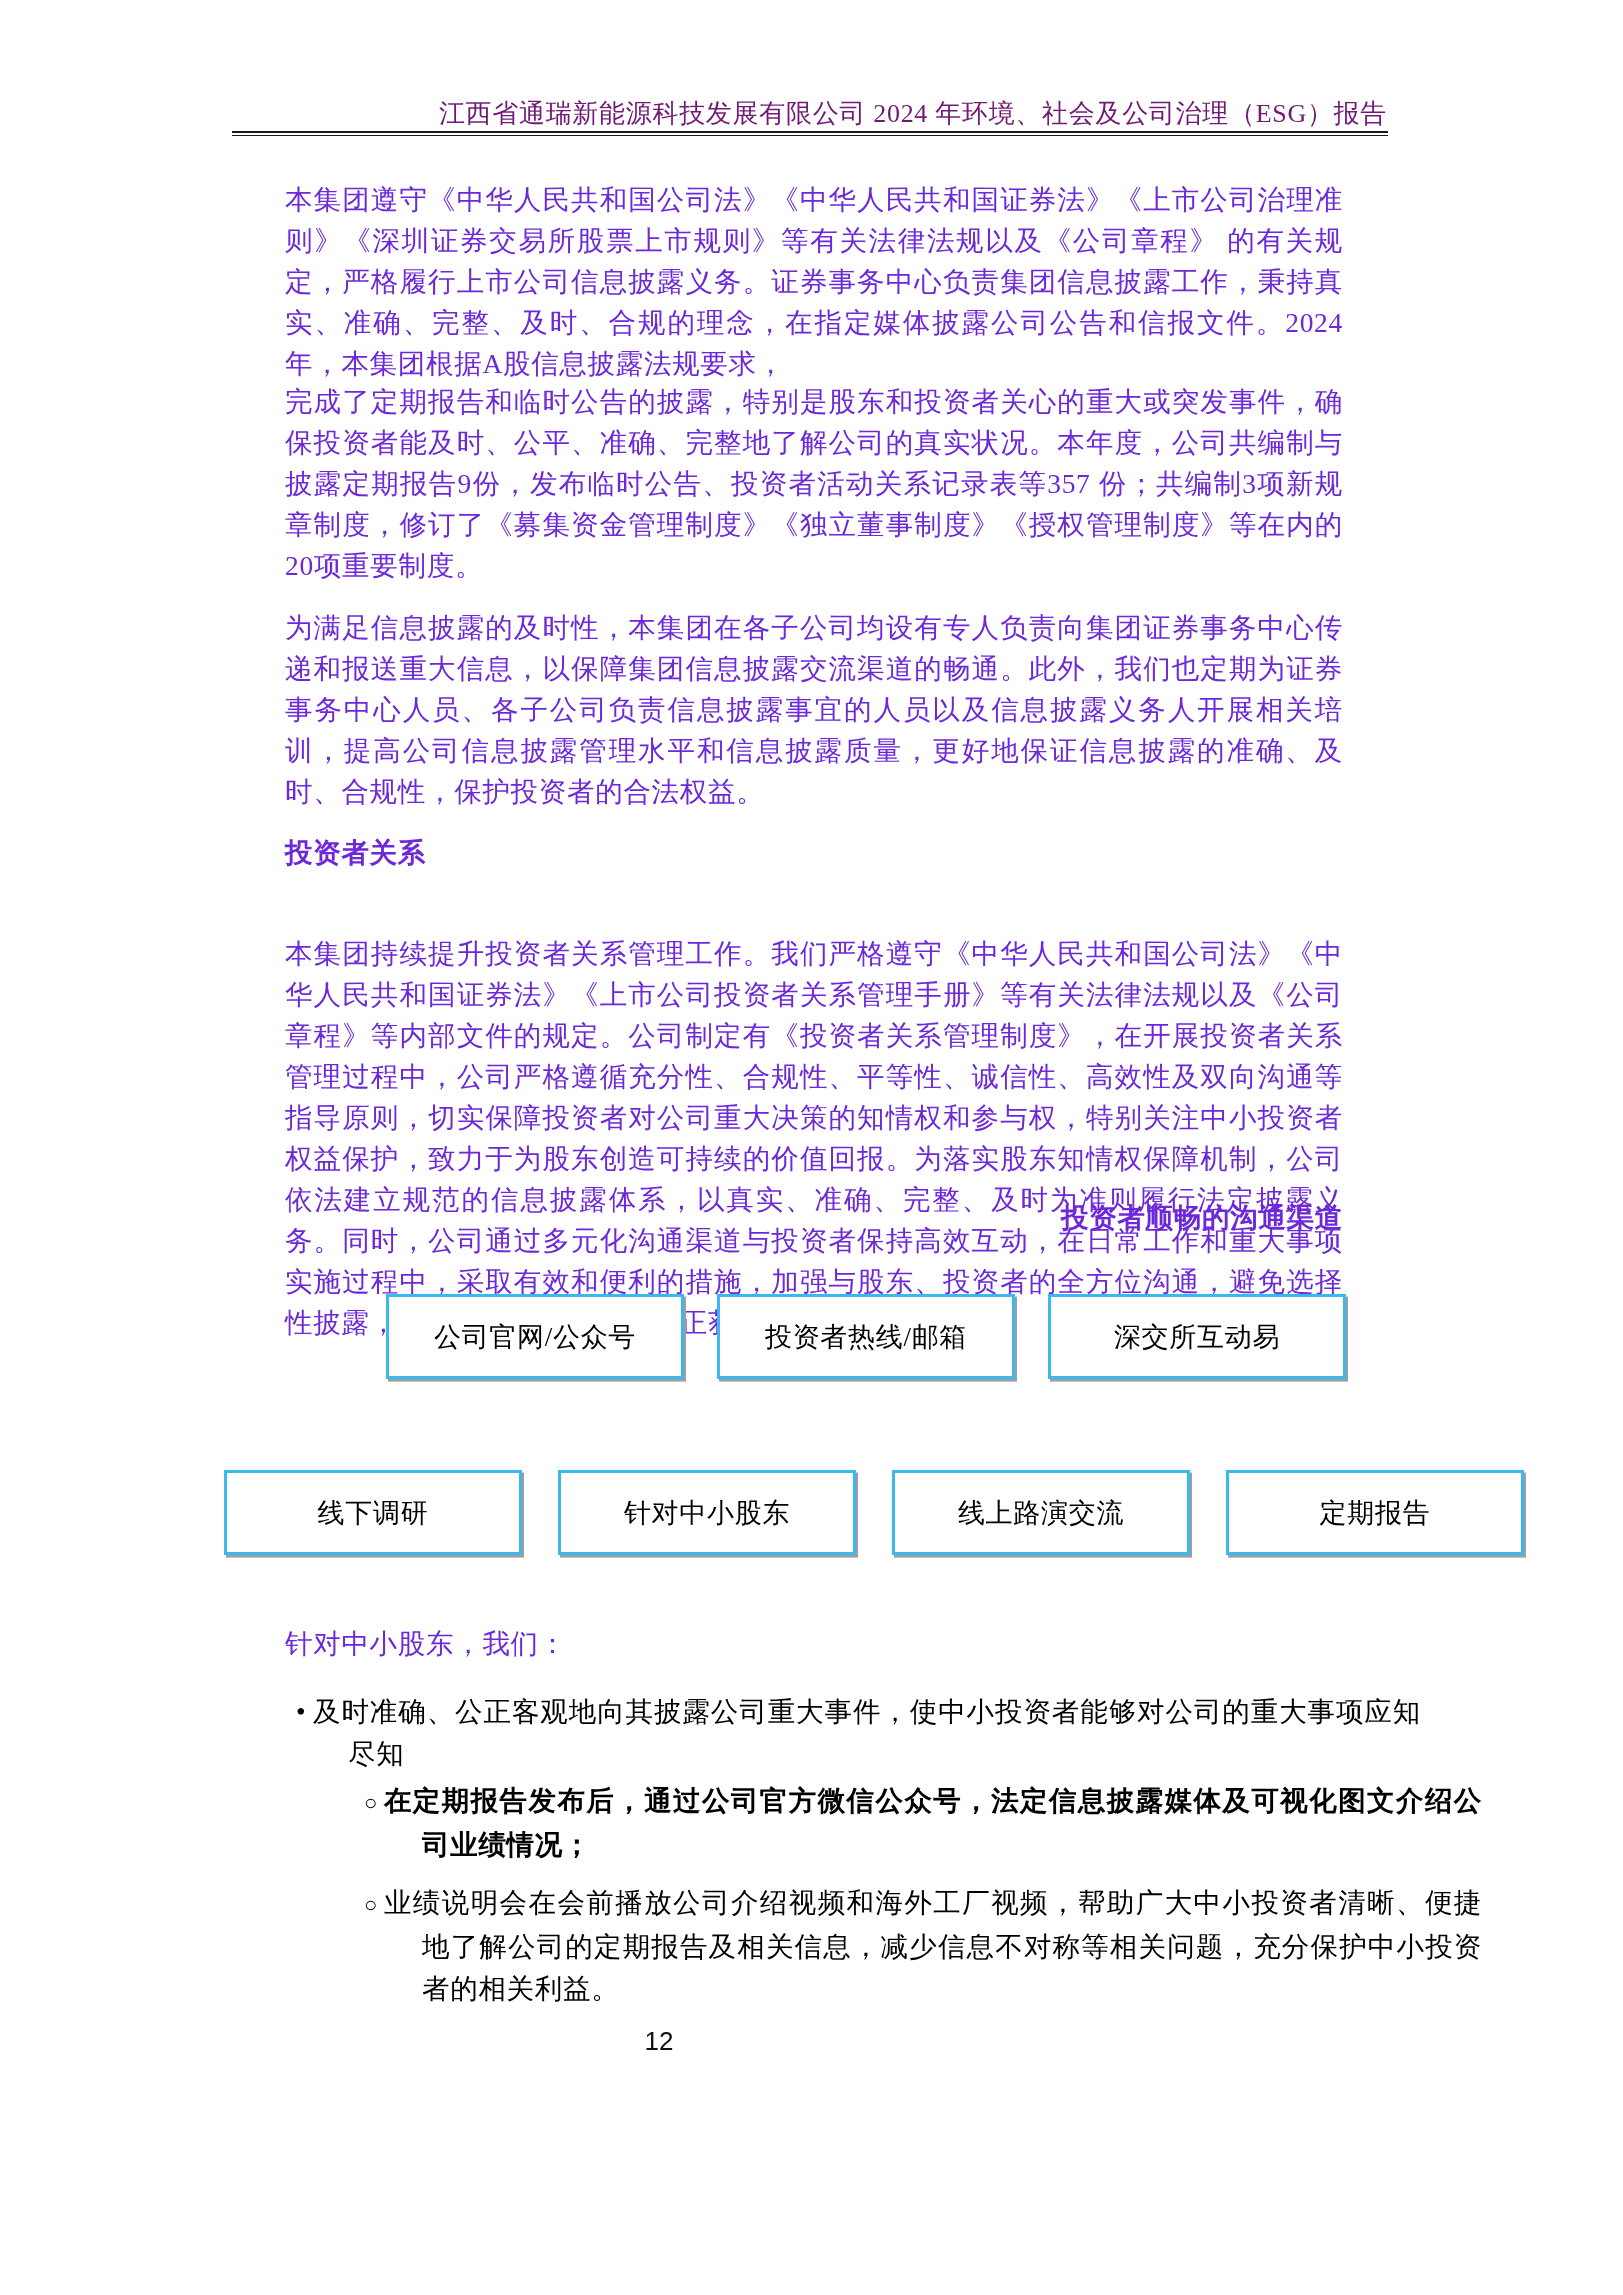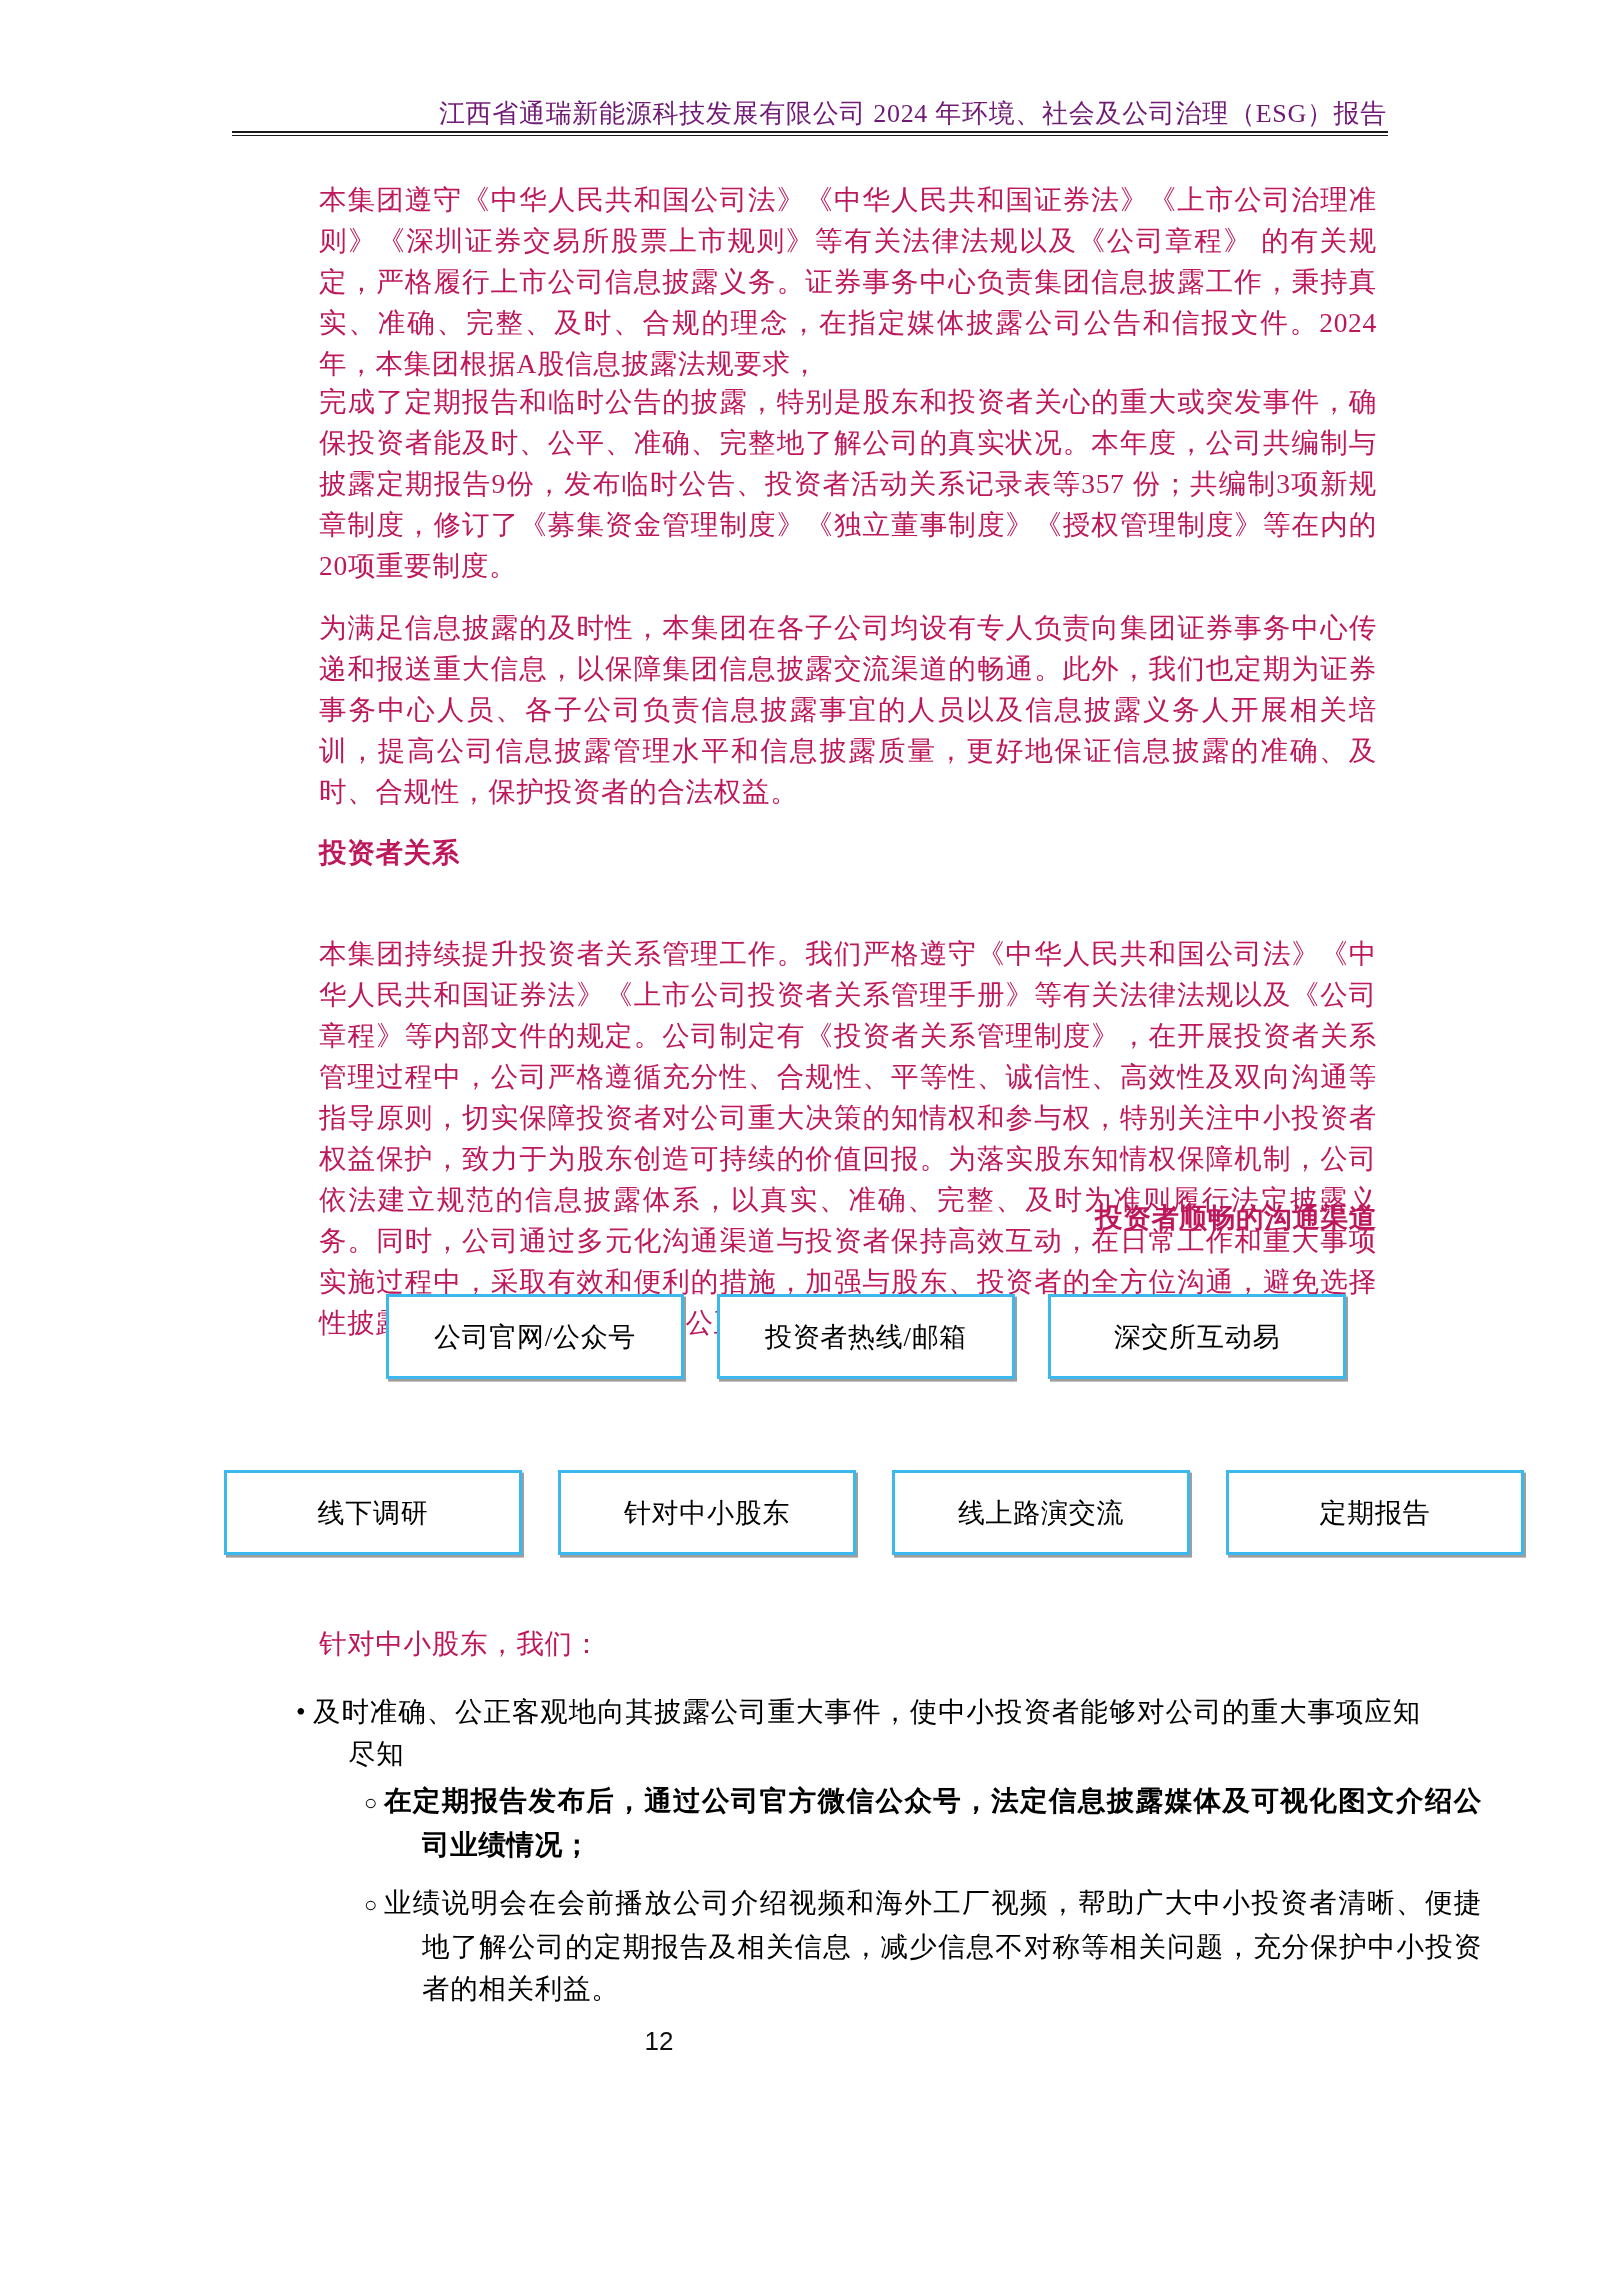--- a/index.html
+++ b/index.html
@@ -35,22 +35,21 @@
 
   
   .tblock {
     position: absolute;
     left: 285px;
     width: 1058px;
     font-size: 27.5px;
     line-height: 41px;
     letter-spacing: 0.7px;
     text-align: justify;
-    color: #be185d;
-    margin-left: 34px;
+    color: #6d28d9;
   }
   #p1a { top: 151px; }
   #p1b { top: 353px; }
   #p2  { top: 579px; }
   #section-heading { top: 809px; font-weight: bold; text-align: left; }
   #p3  { top: 905px; }
   #channels-heading { top: 1169px; font-weight: bold; text-align: right; }
   #p4  { top: 1595px; }
 
   

